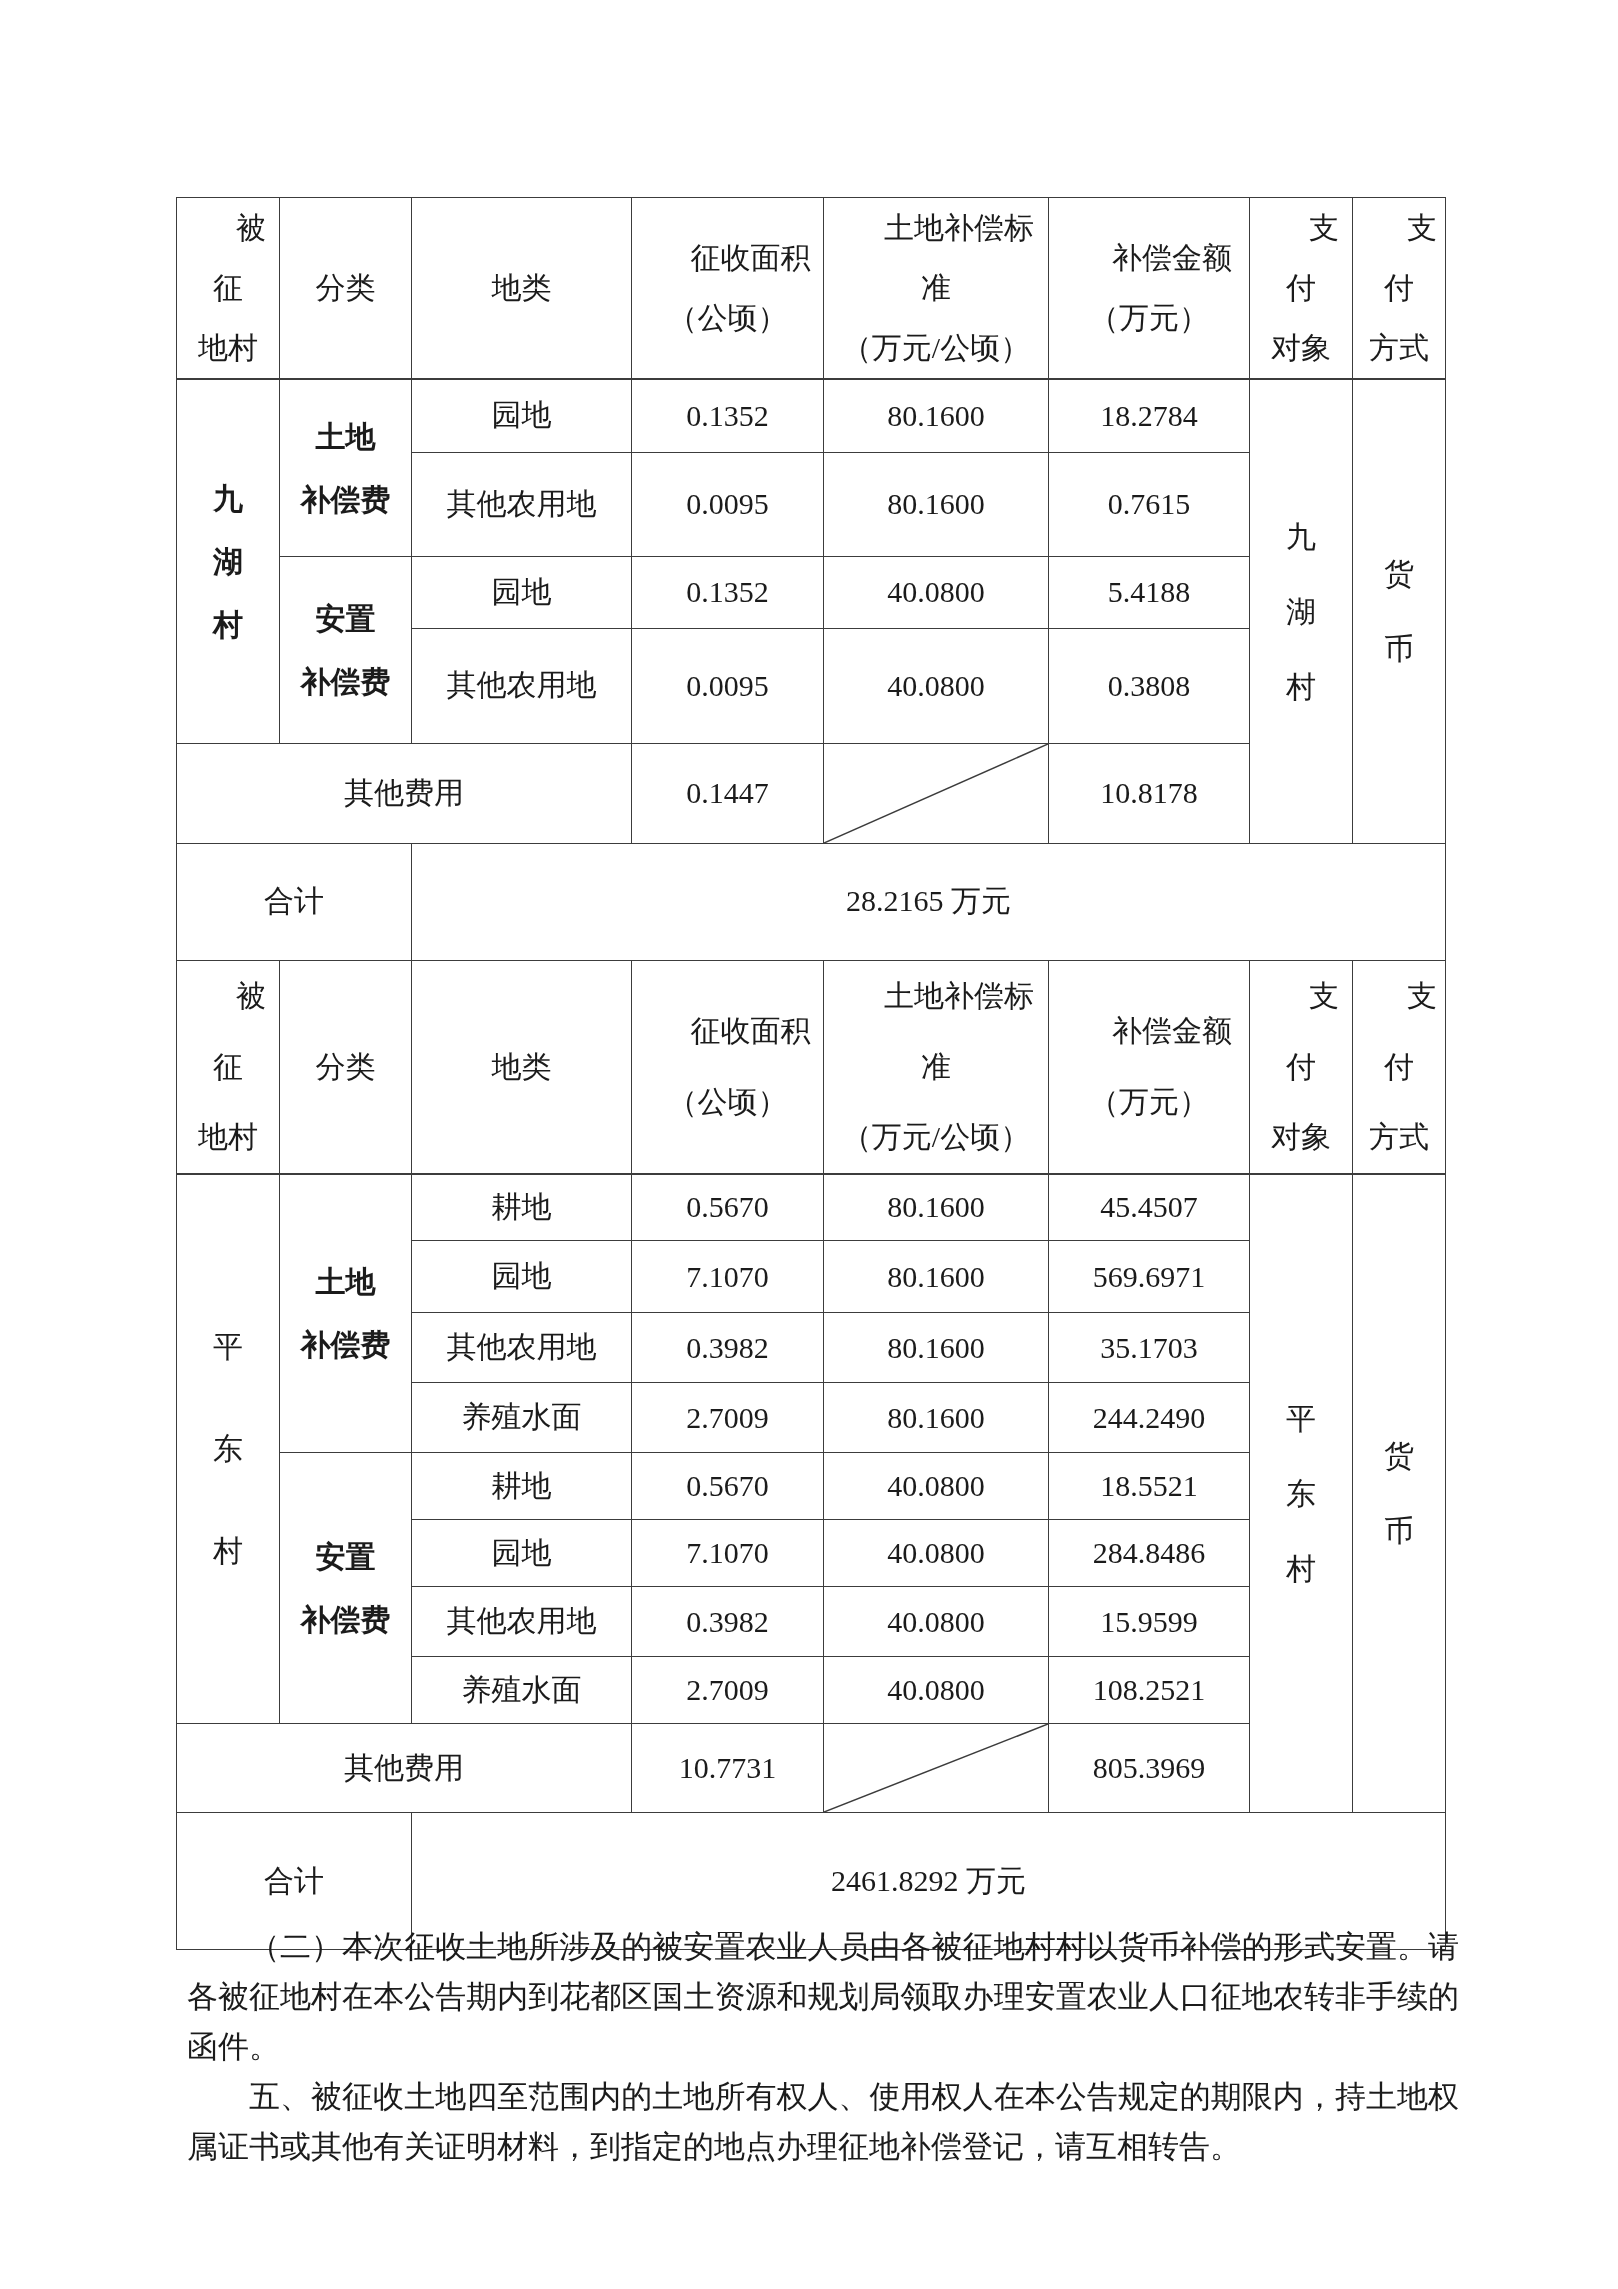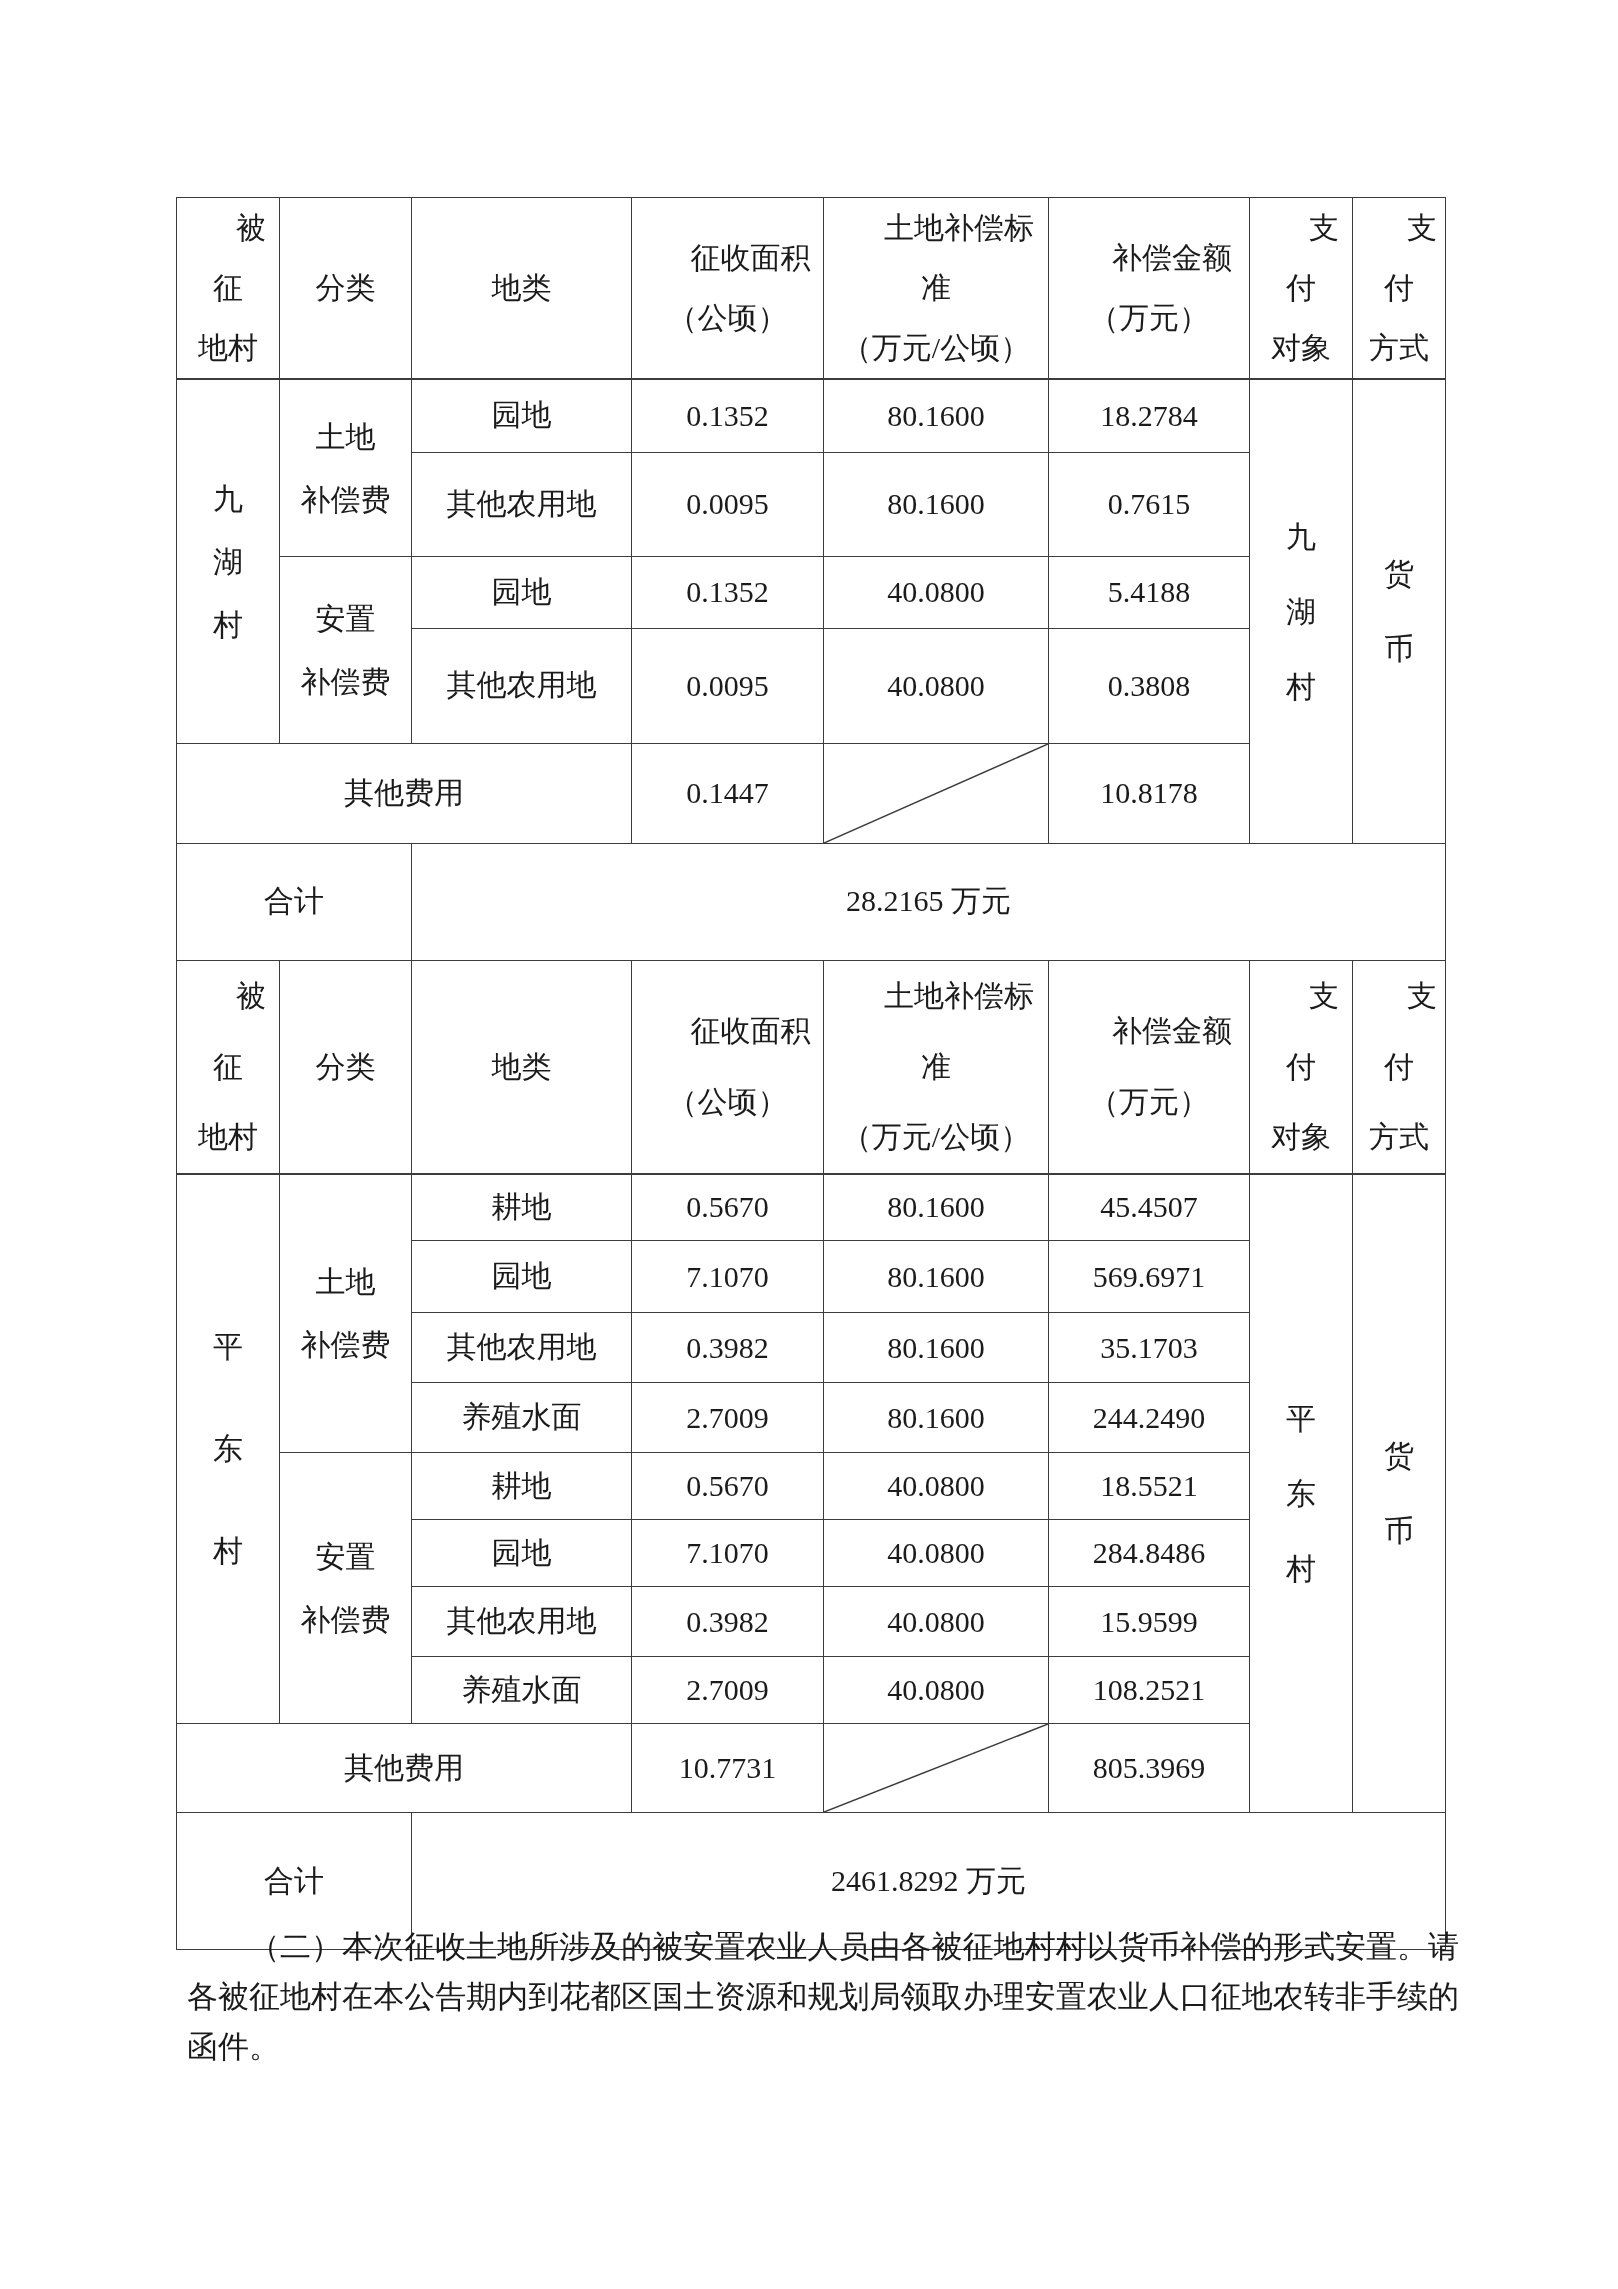--- a/index.html
+++ b/index.html
@@ -25,21 +25,21 @@
     text-align:center;
     vertical-align:middle;
     font-weight:normal;
     font-size:30px;
     padding:0;
     overflow:hidden;
   }
   tr.hdr th { border-bottom-width:2.8px; line-height:2.0; }
   table#t2 tr.hdr th { line-height:2.35; }
   .preline { white-space:pre-line;margin-left:46px; }
-  .stack1 { white-space:pre-line; line-height:2.1; }   
+  .stack1 { white-space:pre-line; line-height:2.1;font-weight:bold; }   
   .stack2 { white-space:pre-line; line-height:2.5; }   
   .stack3 { white-space:pre-line; line-height:3.4; }   
   td.diag-cell { position:relative; padding:0; }
   td.diag-cell svg { position:absolute; left:0; top:0; width:100%; height:100%; display:block; }
   .paragraphs {
     position:absolute;
     left:187px;
     top:1922px;
     width:1272px;
     font-size:31px;
@@ -234,16 +234,17 @@
     </tr>
     <tr style="height:137px">
       <td colspan="2">合计</td>
       <td colspan="6">2461.8292 万元</td>
     </tr>
   </tbody>
     </table>
 
   <div class="paragraphs">
     <p>（二）本次征收土地所涉及的被安置农业人员由各被征地村村以货币补偿的形式安置。请各被征地村在本公告期内到花都区国土资源和规划局领取办理安置农业人口征地农转非手续的函件。</p>
+    <p>五、被征收土地四至范围内的土地所有权人、使用权人在本公告规定的期限内，持土地权属证书或其他有关证明材料，到指定的地点办理征地补偿登记，请互相转告。</p>
   </div>
 
 </div>
 
 
 </body></html>

